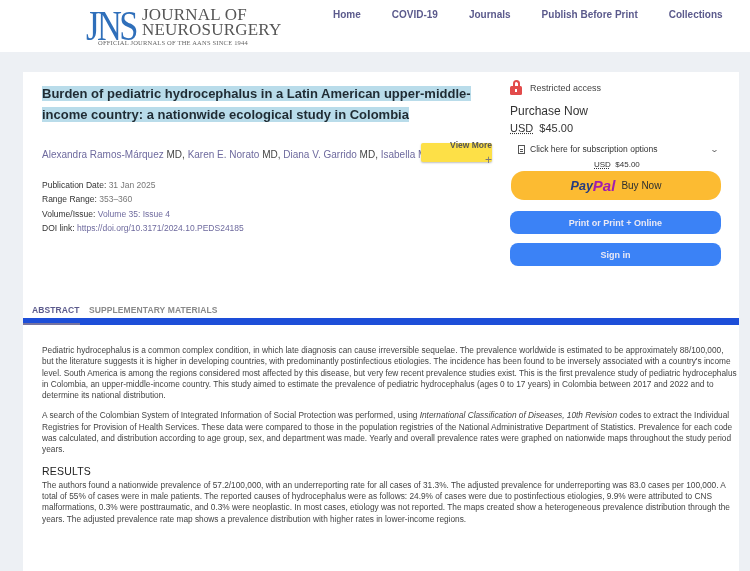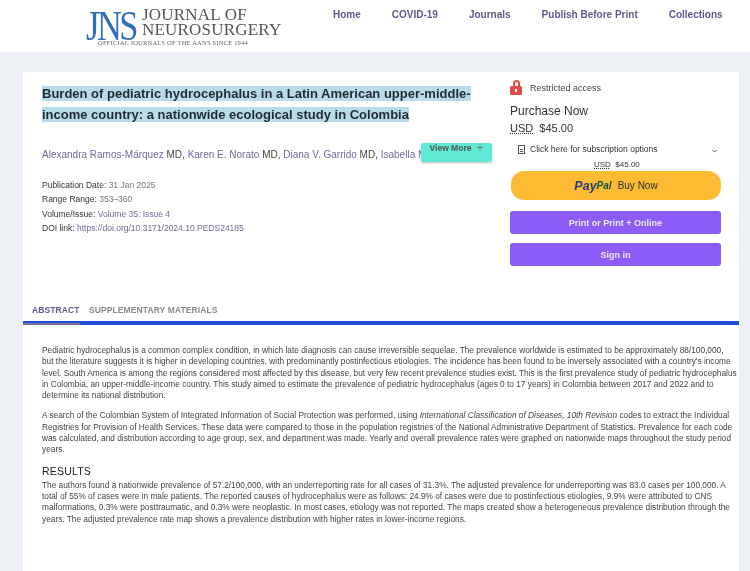--- a/index.html
+++ b/index.html
@@ -19,21 +19,21 @@
   .card { position: absolute; left: 23px; top: 72px; width: 716px; height: 220px; background: #fff; }
   .card-lower { position: absolute; left: 23px; top: 292px; width: 716px; height: 279px; background: #fff; }
 
   .title { position: absolute; left: 42px; top: 83px; width: 440px; font-size: 13px; font-weight: bold; line-height: 21px; color: #1f2b33; }
   .title span.hl { background: #b9dcea; }
 
   .authors { position: absolute; left: 42px; top: 149px; font-size: 10px; color: #666; white-space: nowrap; }
   .authors .aname { color: #6e6a9e; }
   .authors .deg { color: #444; }
 
-  .viewmore { position: absolute; left: 421px; top: 143px; width: 71px; height: 19px; background: #5eead4; border-radius: 2px; box-shadow: 0 1px 2px rgba(0,0,0,0.25); font-size: 8.5px; font-weight: bold; color: #555; display: flex; align-items: flex-start; justify-content: center; gap: 5px; }
+  .viewmore { position: absolute; left: 421px; top: 143px; width: 71px; height: 19px; background: #fde047; border-radius: 2px; box-shadow: 0 1px 2px rgba(0,0,0,0.25); font-size: 8.5px; font-weight: bold; color: #555; display: flex; align-items: flex-end; justify-content: center; gap: 5px; flex-direction: column; }
   .viewmore .plus { font-weight: normal; font-size: 12px; color: #777; line-height: 10px; }
 
   .meta { position: absolute; left: 42px; top: 178px; font-size: 8.5px; line-height: 14.3px; }
   .meta .row { white-space: nowrap; }
   .meta .lbl { color: #333; }
   .meta .val { color: #777; }
   .meta .lnk { color: #6e6a9e; }
 
   .side { position: absolute; left: 510px; top: 80px; width: 212px; }
   .restricted { position: absolute; left: 0; top: 0; display: flex; align-items: center; gap: 8px; font-size: 9px; color: #444; }
@@ -45,28 +45,28 @@
   .price { position: absolute; left: 0; top: 42px; font-size: 11px; color: #333; white-space: nowrap; }
   .usd { text-decoration: underline dotted; }
   .sub-row { position: absolute; left: 8px; top: 64px; width: 200px; font-size: 8.5px; color: #333; display: flex; align-items: center; }
   .doc-icon { display: inline-block; width: 7px; height: 9px; border: 1px solid #555; margin-right: 5px; position: relative; }
   .doc-icon::before { content: ""; position: absolute; left: 1px; top: 3px; width: 3px; height: 1px; background: #555; box-shadow: 0 2px 0 #555; }
   .chev { margin-left: auto; font-size: 8px; color: #666; transform: scaleX(1.4); }
   .sub-price { position: absolute; left: 84px; top: 80px; font-size: 8px; color: #333; white-space: nowrap; }
 
   .paypal { position: absolute; left: 1px; top: 91px; width: 210px; height: 29px; background: #fcbb32; border-radius: 13px; display: flex; align-items: center; justify-content: center; gap: 4px; }
   .pp1 { font-style: italic; font-weight: bold; font-size: 12.5px; color: #253b80; font-family: "Liberation Sans", sans-serif; }
-  .pp2 { font-style: italic; font-weight: bold; font-size: 10px; color: #14532d; margin-left: -4px; font-family: "Liberation Sans", sans-serif; }
+  .pp2 { font-style: italic; font-weight: bold; font-size: 15px; color: #a21caf; margin-left: -4px; font-family: "Liberation Sans", sans-serif; }
   .ppbuy { font-size: 10px; color: #2c2e2f; margin-left: 2px; }
 
-  .btn-purple { position: absolute; left: 0; width: 211px; height: 23px; background: #8b5cf6; border-radius: 3px; color: #eae9f5; font-size: 9px; font-weight: bold; display: flex; align-items: center; justify-content: center; }
+  .btn-purple { position: absolute; left: 0; width: 211px; height: 23px; background: #3b82f6; border-radius: 8px; color: #eae9f5; font-size: 9px; font-weight: bold; display: flex; align-items: center; justify-content: center; }
   .btn-print { top: 131px; }
   .btn-signin { top: 163px; }
 
-  .tabs { position: absolute; left: 23px; top: 298px; width: 716px; height: 27px; border-bottom: 4px solid #1d4ed8; }
+  .tabs { position: absolute; left: 23px; top: 298px; width: 716px; height: 27px; border-bottom: 7px solid #1d4ed8; }
   .tab { position: absolute; top: 7px; font-size: 8.5px; font-weight: bold; letter-spacing: 0.1px; }
   .tab-abstract { left: 9px; color: #5b5a8c; }
   .tab-supp { left: 66px; color: #8a8a8a; }
   .tab-underline { position: absolute; left: 0; top: 25px; width: 57px; height: 2px; background: #76739f; }
 
   .abstract { position: absolute; left: 42px; top: 345px; width: 700px; }
   .sec-h { font-size: 10.5px; color: #222; margin-bottom: 3px; letter-spacing: 0.2px; }
   .sec-p { font-size: 8.3px; line-height: 11.3px; color: #444; width: 695px; }
   .sec { margin-bottom: 9px; }
   .sec-p .it { font-style: italic; }

